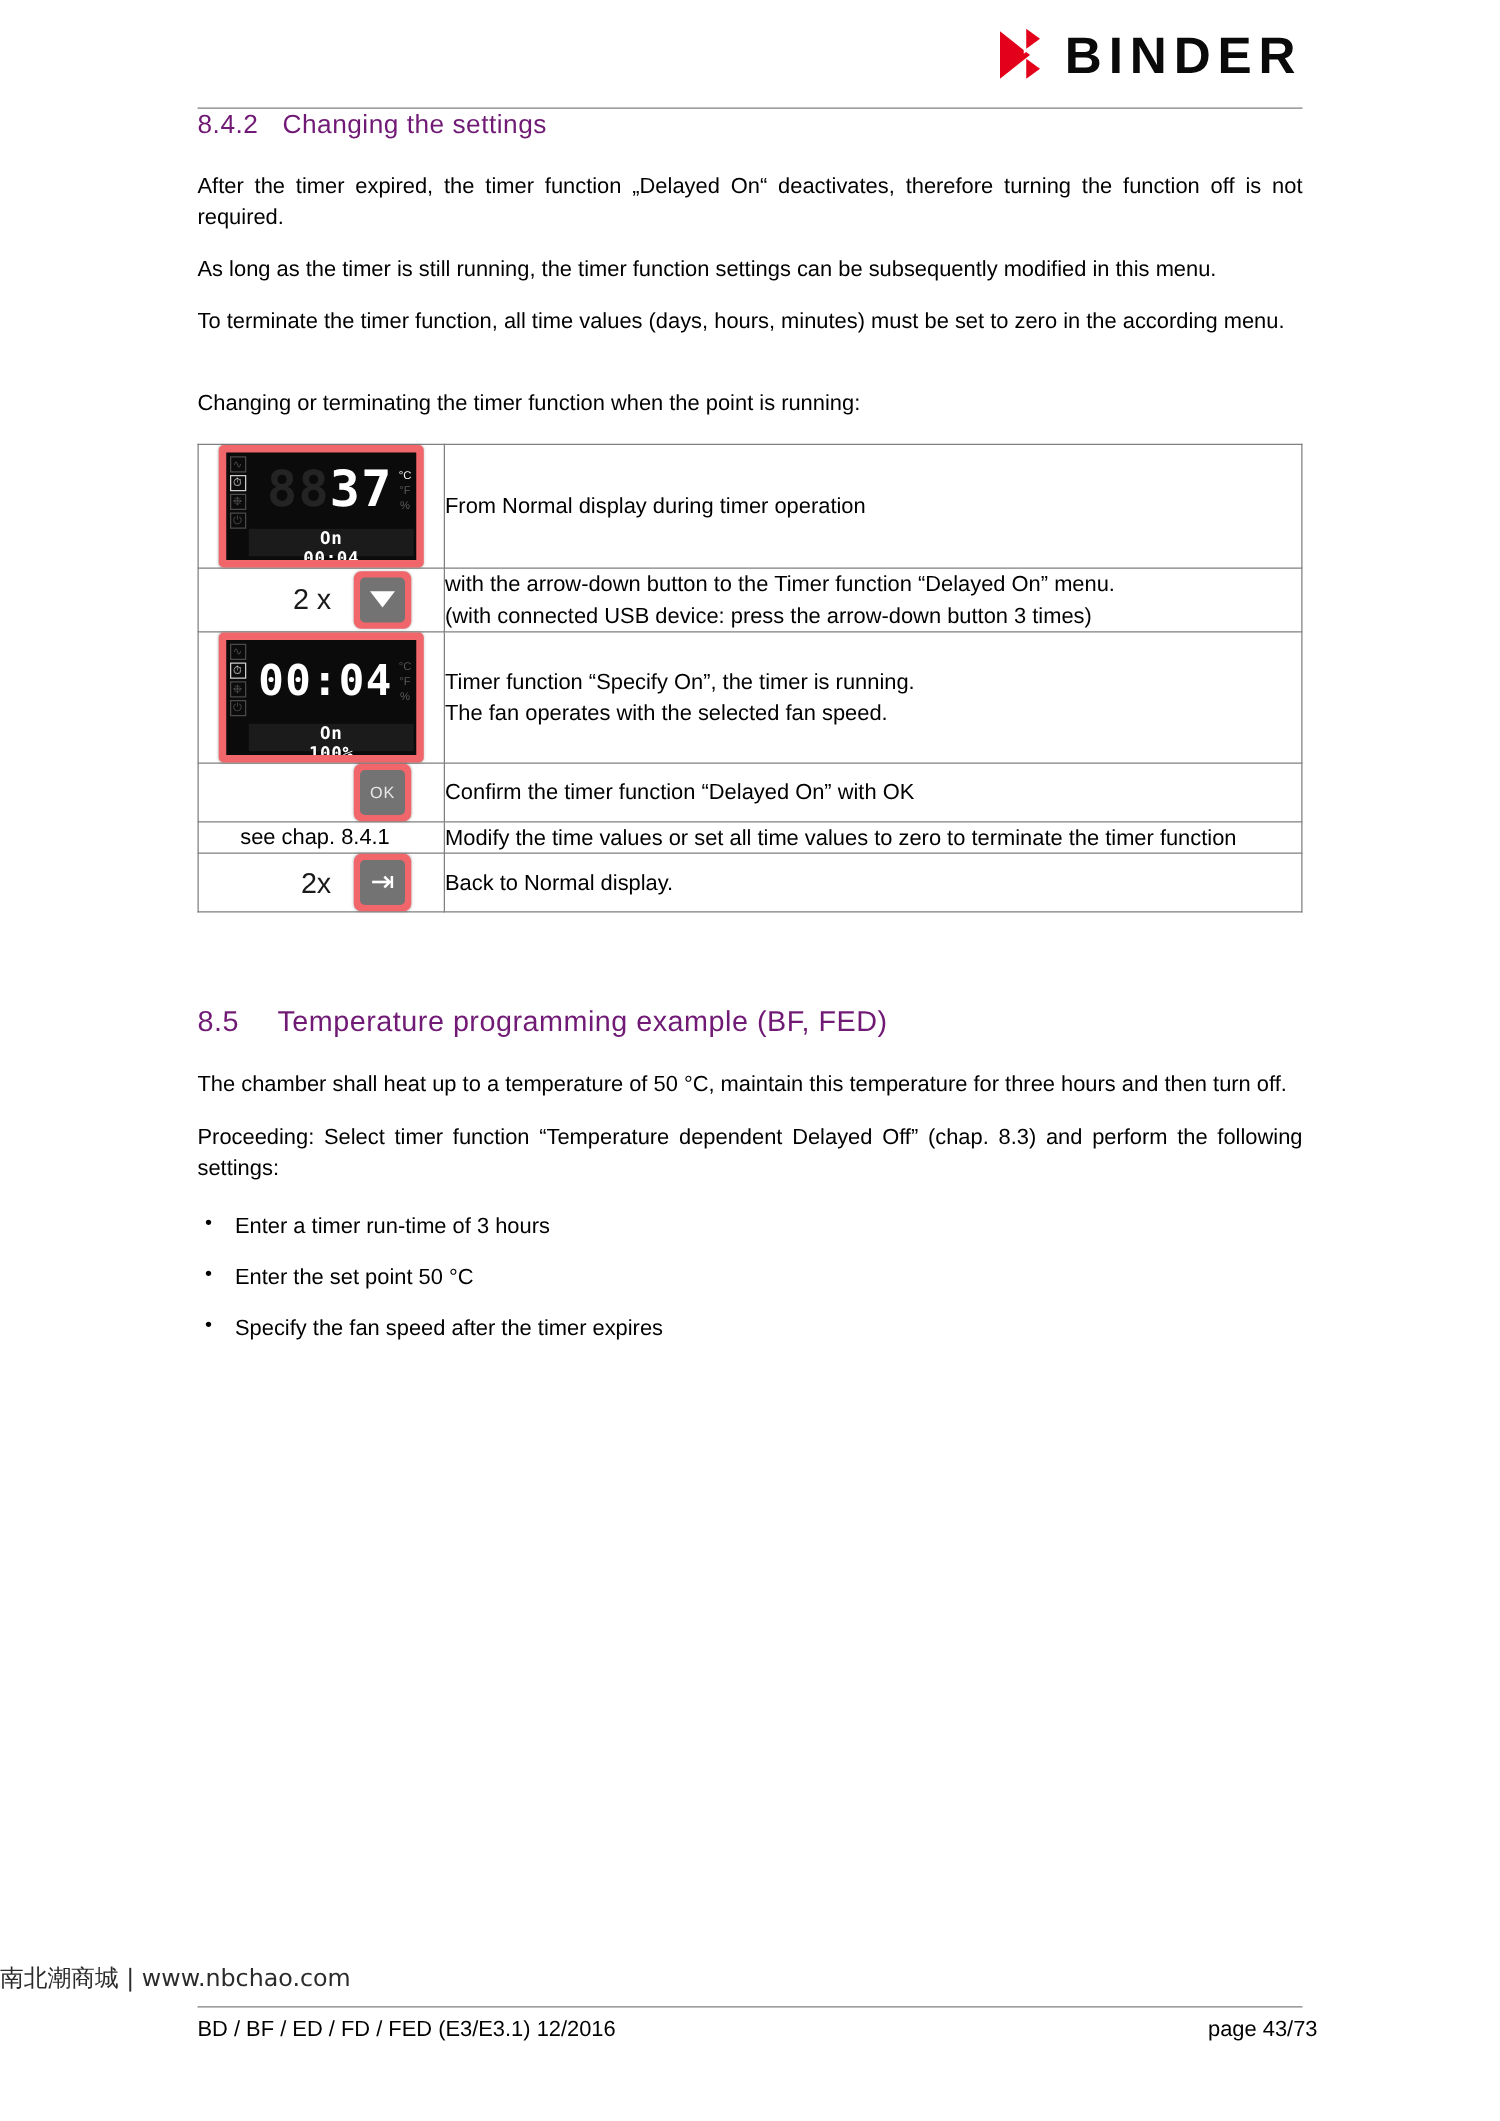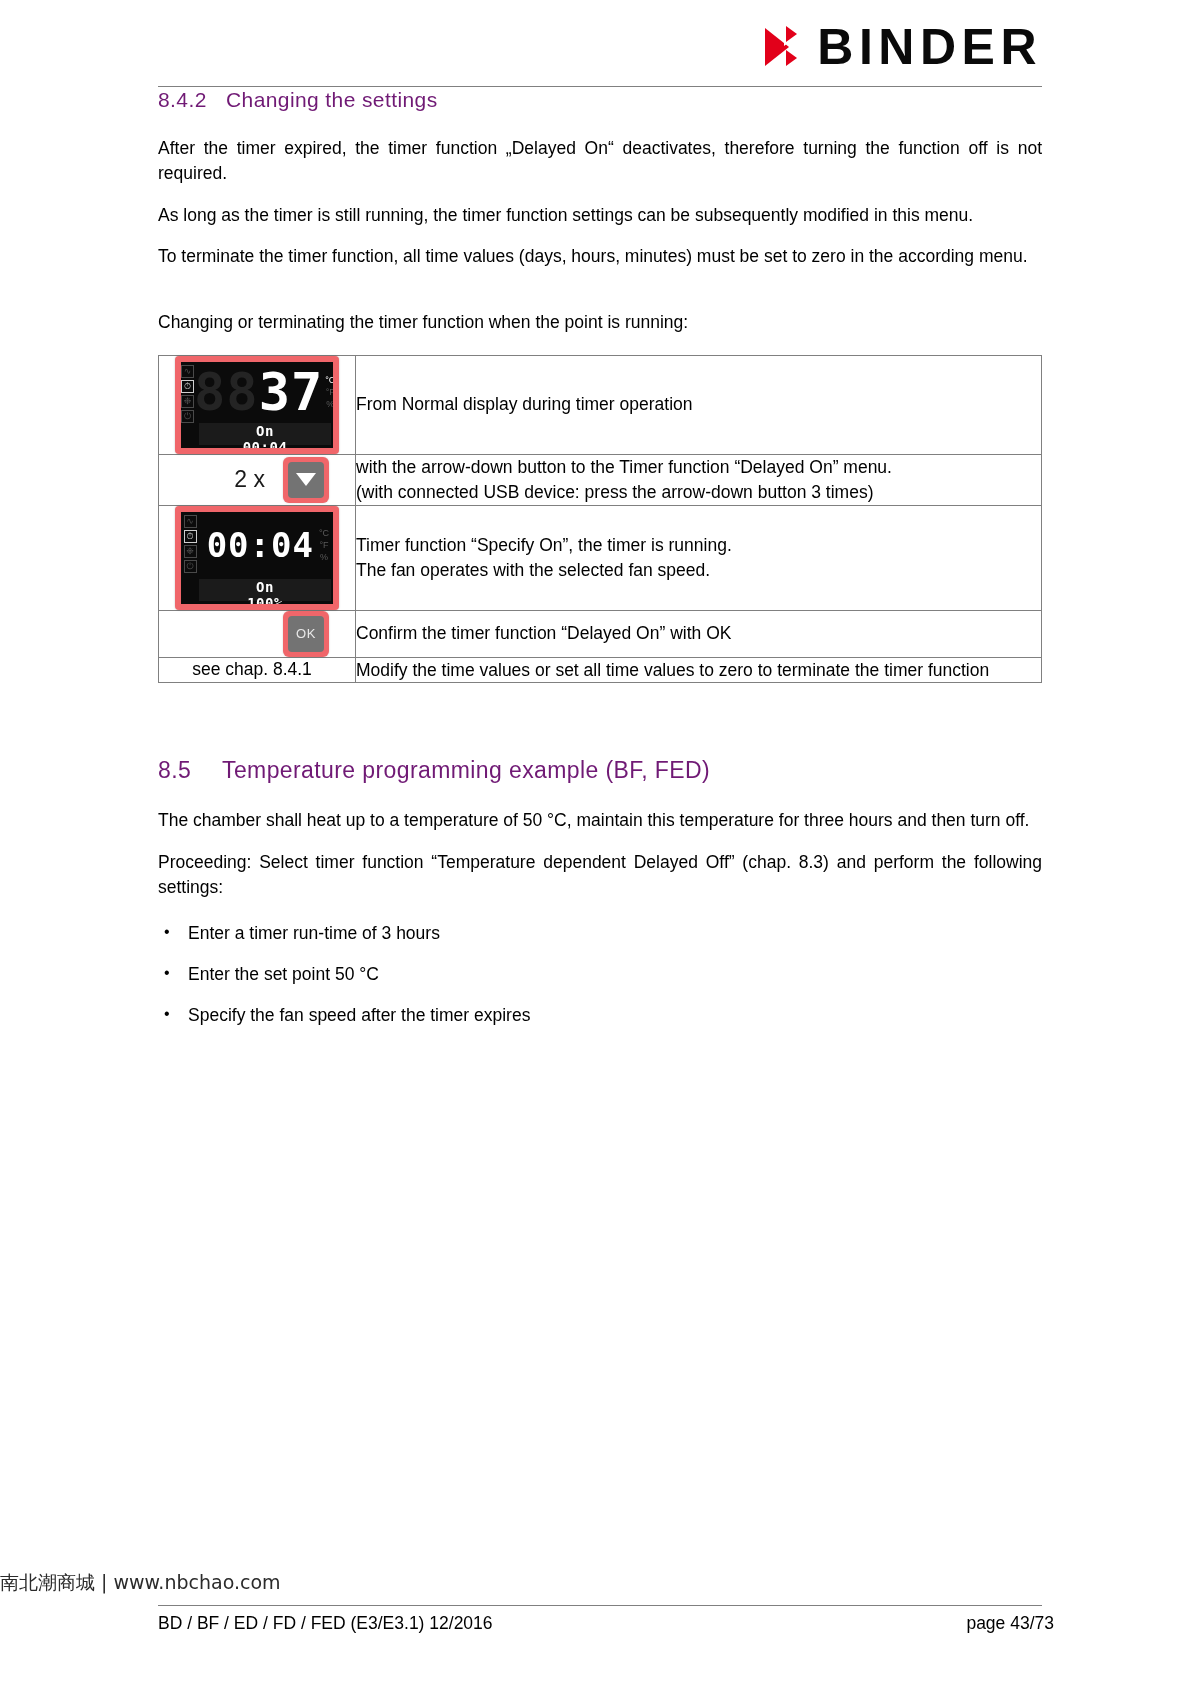--- a/index.html
+++ b/index.html
@@ -63,21 +63,21 @@
     border-color: transparent transparent transparent #e2001a;
   }
   .tri-s3 {
     left: 21px; top: 25px;
     border-width: 8px 0 8px 11px;
     border-color: transparent transparent transparent #e2001a;
   }
   .logo-text {
     font-family: "Liberation Sans", sans-serif;
     font-weight: bold;
-    font-size: 50px;
+    font-size: 41px;
     letter-spacing: 5.5px;
     color: #0a0a0a;
     line-height: 1;
   }
   .header-rule {
     position: absolute;
     left: 158px;
     right: 158px;
     top: 86px;
     height: 1px;
@@ -188,21 +188,21 @@
   .seg-area {
     flex: 1;
     display: flex;
     align-items: center;
     justify-content: flex-end;
     padding-right: 2px;
   }
   .seg {
     font-family: "DejaVu Sans Mono", monospace;
     font-weight: bold;
-    font-size: 52px;
+    font-size: 40px;
     line-height: 40px;
     color: #ffffff;
     letter-spacing: 1px;
   }
   .seg-ghost {
     color: #242424;
   }
   .units {
     width: 16px;
     display: flex;
@@ -470,20 +470,35 @@
 
       <tr>
         <td class="col-left">
           <div class="see-chap">see chap. 8.4.1</div>
         </td>
         <td class="col-right">
           <span>Modify the time values or set all time values to zero to terminate the timer function</span>
         </td>
       </tr>
 
+      <tr>
+        <td class="col-left">
+          <div class="key-row">
+            <span class="key-count">2x</span>
+            <div class="key">
+              <div class="key-inner">
+                <span class="back-glyph">⇥</span>
+              </div>
+            </div>
+          </div>
+        </td>
+        <td class="col-right">
+          <span>Back to Normal display.</span>
+        </td>
+      </tr>
     </tbody>
   </table>
 
   <div class="gap-50"></div>
   <div class="gap-24"></div>
 
   <h2 class="sec-head" style="font-size:23px;">
     <span class="sec-num-wide">8.5</span><span>Temperature programming example (BF, FED)</span>
   </h2>
 

